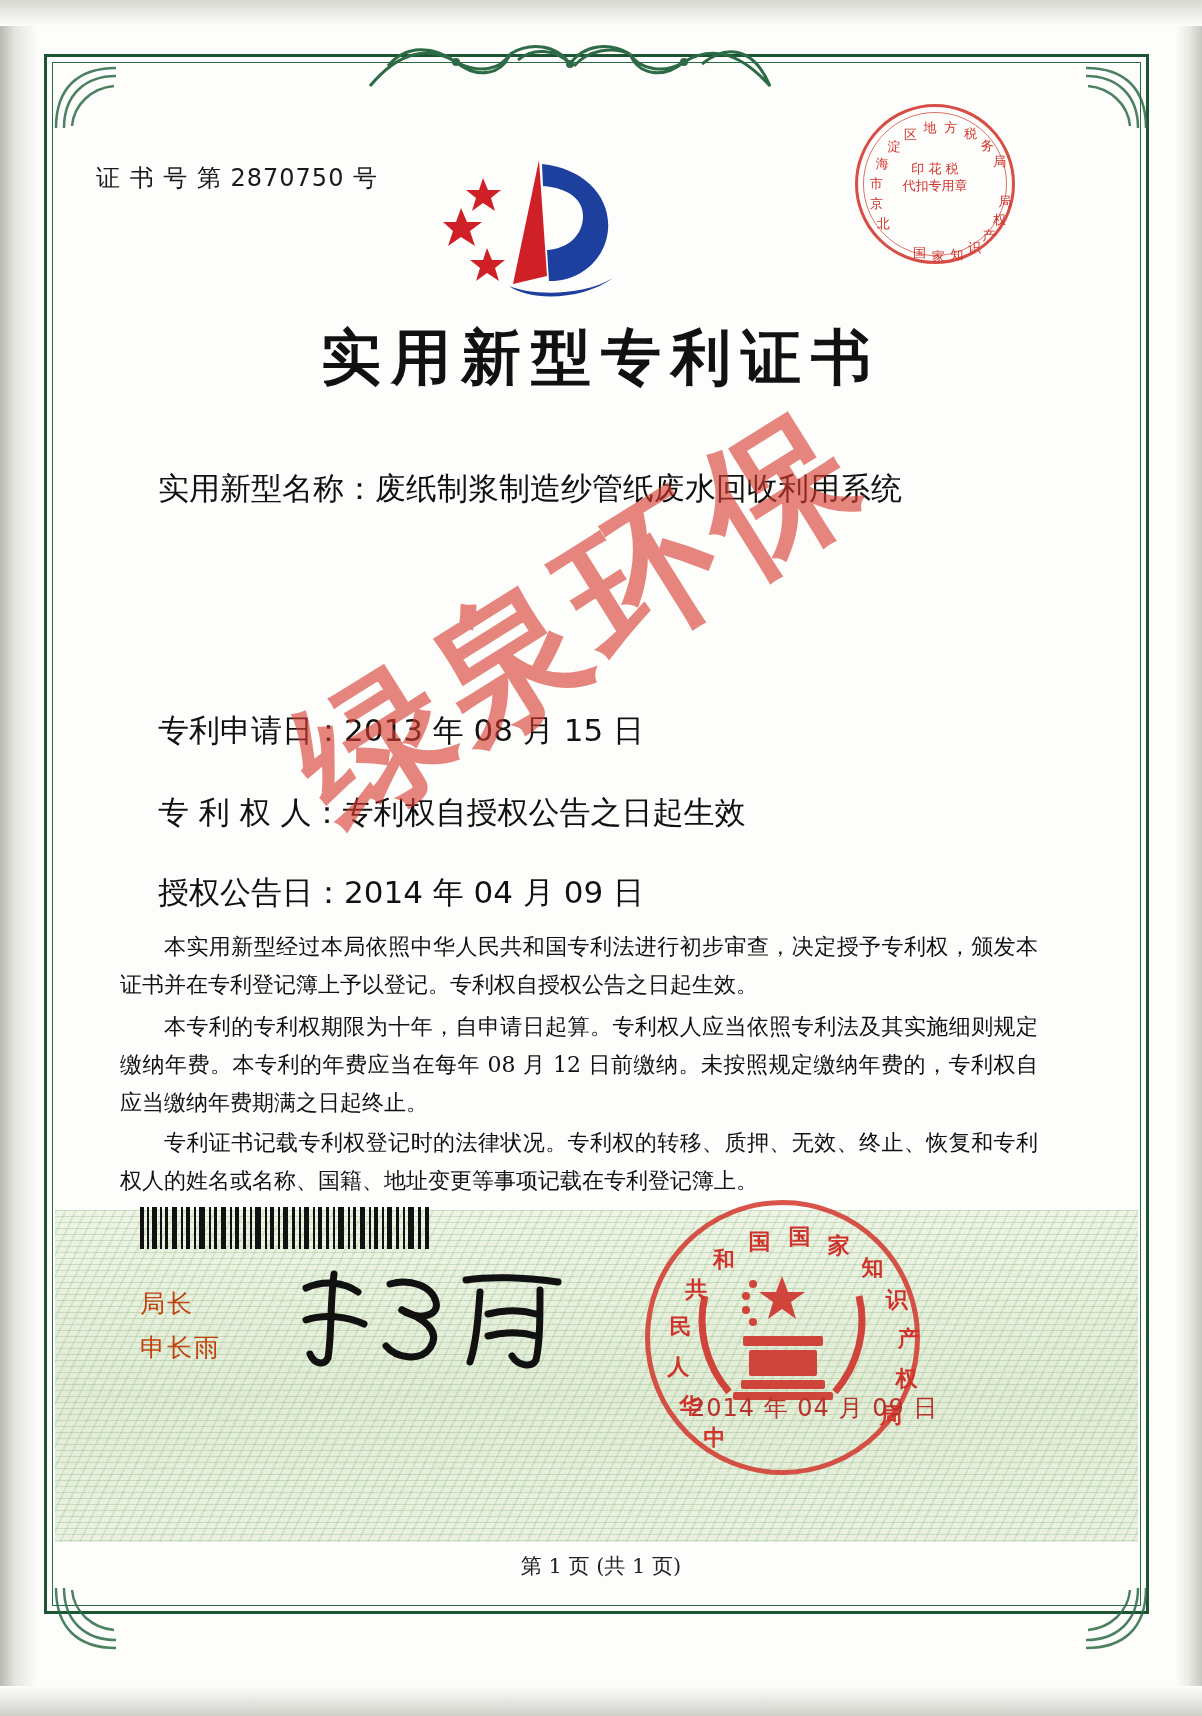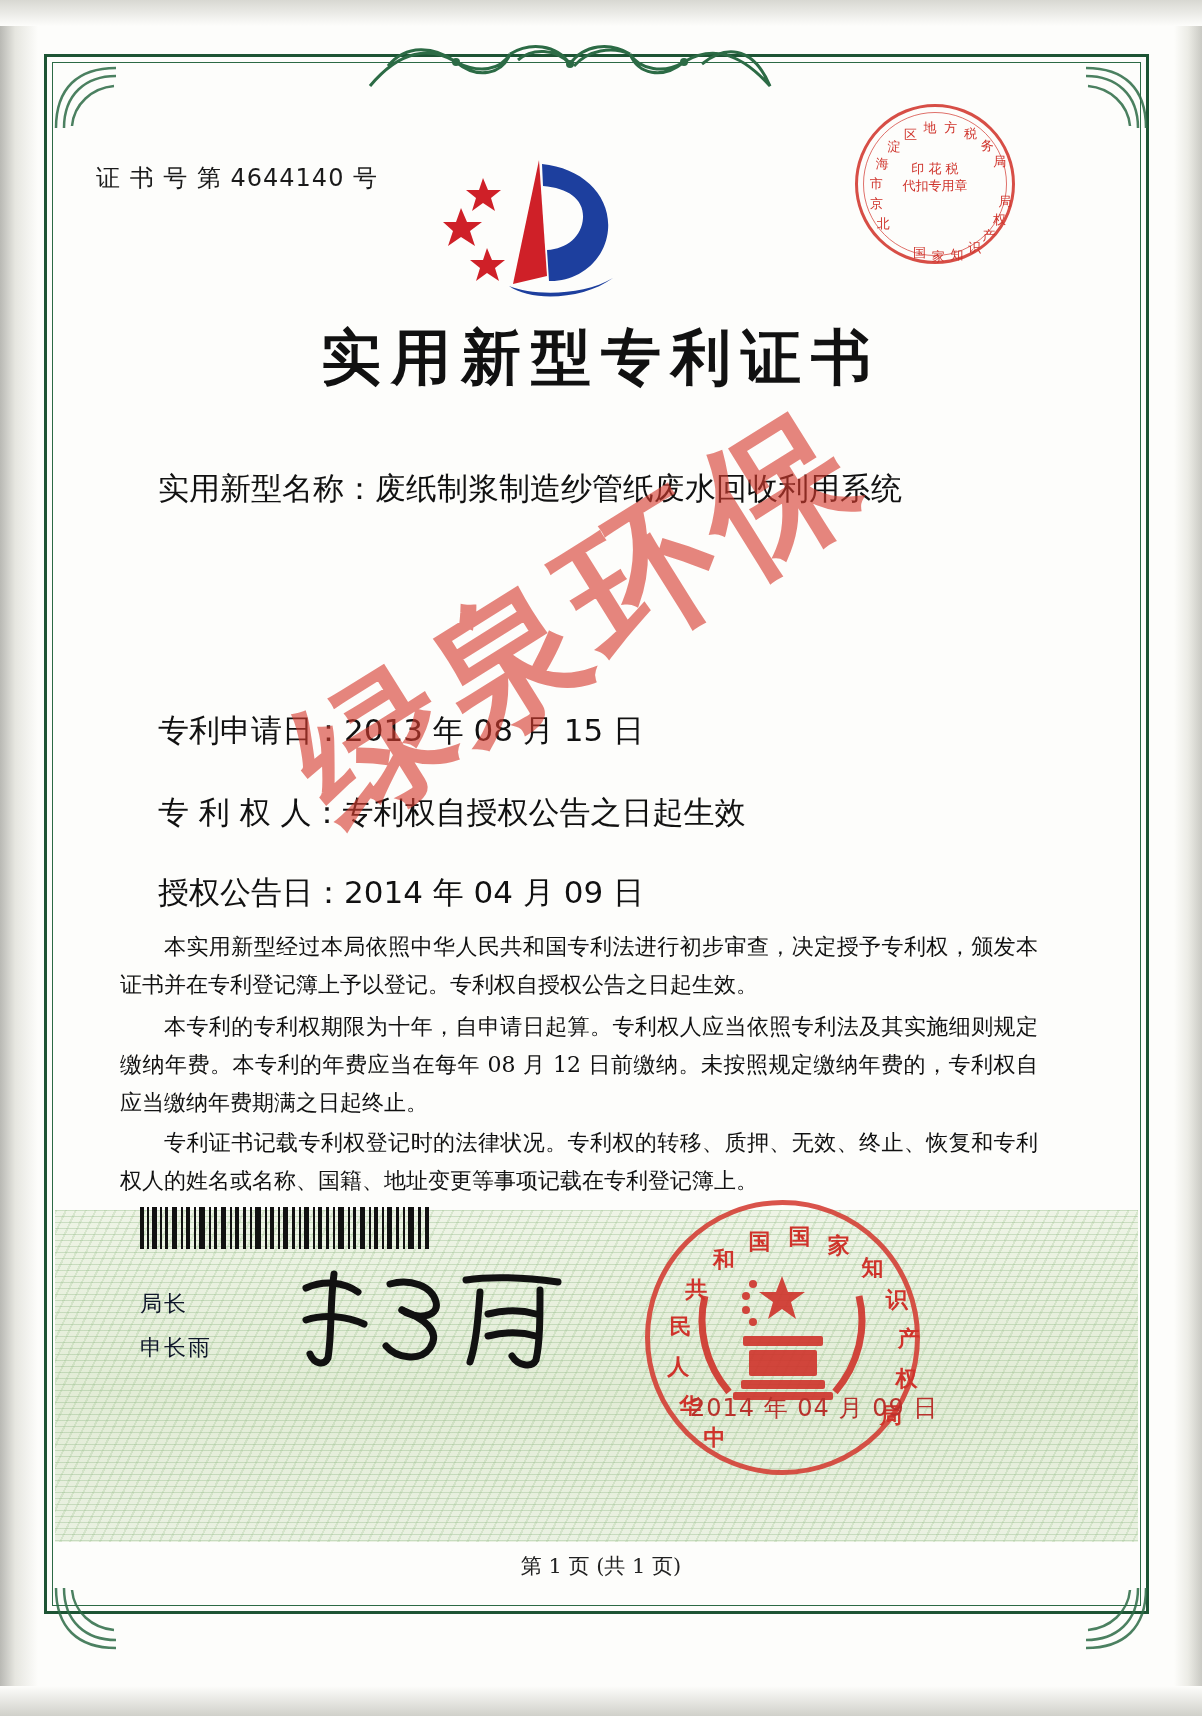--- a/index.html
+++ b/index.html
@@ -224,23 +224,23 @@
     position: absolute;
     top: 0; bottom: 0;
     background: #111;
     display: block;
   }
 
   
   .director {
     position: absolute;
     left: 140px; top: 1282px;
-    font-size: 22px;
+    font-size: 25px;
     line-height: 44px;
-    color: #0f172a;
+    color: #c2410c;
     font-family: "DejaVu Serif", "Liberation Serif", serif;
     letter-spacing: 2px;
     z-index: 3;
   }
   .signature {
     position: absolute;
     left: 290px; top: 1262px;
     width: 300px; height: 110px;
     z-index: 3;
   }
@@ -349,21 +349,21 @@
   <div class="corner" style="right:52px; bottom:62px; transform:scale(-1,-1);">
     <svg width="96" height="70" viewBox="0 0 96 70">
         <g fill="none" stroke="#2c6b45" stroke-width="2.5">
       <path d="M4,66 C4,26 26,6 64,6"></path>
           <path d="M12,66 C12,32 34,14 64,14"></path>
       <path d="M20,64 C22,42 40,26 62,24"></path>
         </g>
       </svg>
   </div>
 
-  <div class="cert-no">证 书 号 第 4644140 号</div>
+  <div class="cert-no">证 书 号 第 2870750 号</div>
 
   <div class="logo">
     <svg width="200" height="150" viewBox="0 0 200 150">
       <g fill="#cf2028">
         <polygon points="18,58 24,72 39,72 27,81 32,96 18,87 5,96 10,81 0,72 13,72"></polygon>
         <polygon points="40,28 45,40 58,40 48,48 52,61 40,53 29,61 33,48 23,40 36,40"></polygon>
         <polygon points="44,98 49,110 62,110 52,118 56,131 44,123 33,131 37,118 27,110 40,110"></polygon>
       </g>
       <path d="M96,10 L104,126 L70,134 Z" fill="#cf2028"></path>
       <path d="M99,14 C140,18 168,46 165,80 C162,112 134,132 106,131 L104,100 C124,99 139,86 140,68 C141,50 126,38 100,36 Z" fill="#1d3f9e"></path>

